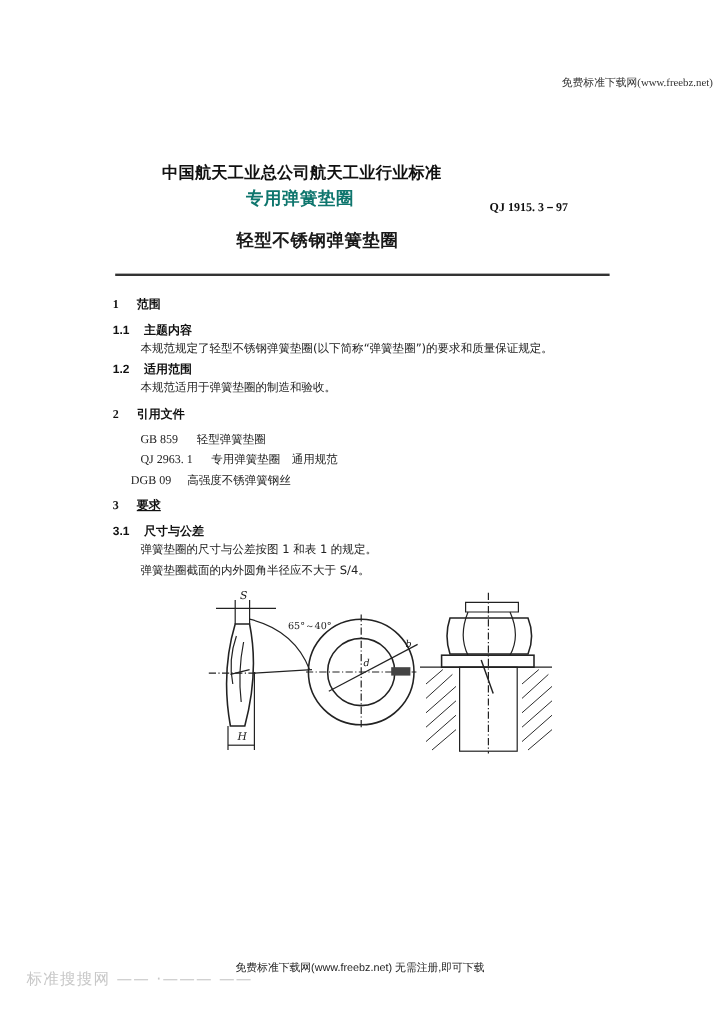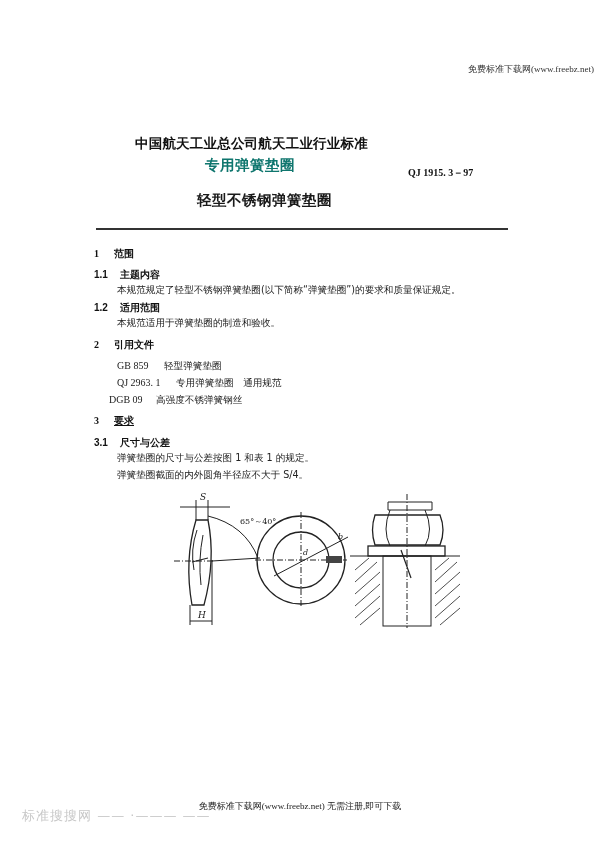--- a/index.html
+++ b/index.html
@@ -15,21 +15,21 @@
   .h1 { font-family:"DejaVu Sans","Liberation Sans",sans-serif; font-size:10px; font-weight:bold; color:#111; }
   .h1 .num { display:inline-block; width:20px; font-family:"Liberation Serif","DejaVu Serif",serif; }
   .h2 { font-family:"DejaVu Sans","Liberation Sans",sans-serif; font-size:10px; font-weight:bold; color:#111; }
   .h2 .num { display:inline-block; width:26px; font-family:Liberation Sans, sans-serif; }
   .p { font-family:"DejaVu Sans","Liberation Sans",sans-serif; font-size:9.6px; color:#222; }
   .ref { font-size:9.6px; color:#222; }
   .ref .code { display:inline-block; font-family:"Liberation Serif","DejaVu Serif",serif; font-size:10px; }
   .ref .nm { font-family:"DejaVu Sans","Liberation Sans",sans-serif; }
   .figure { left:170px; top:490px; width:300px; height:140px; }
   .wm-faded { left:22px; top:783px; font-family:"DejaVu Sans","Liberation Sans",sans-serif; font-size:13px; color:#c8c8c8; letter-spacing:1px; filter:blur(0.6px);margin-top:24px; }
-  .wm-bottom { left:0; width:600px; text-align:center; top:800px; font-family:Liberation Serif, serif; font-size:9px; color:#222; }
+  .wm-bottom { left:0; width:600px; text-align:center; top:800px; font-family:Liberation Sans, sans-serif; font-size:9px; color:#222; }
 </style>
 </head>
 <body>
 
 <div class="abs wm-top">免费标准下载网(www.freebz.net)</div>
 
 <div class="abs org">中国航天工业总公司航天工业行业标准</div>
 <div class="abs std-no">QJ 1915. 3－97</div>
 <div class="abs title1">专用弹簧垫圈</div>
 <div class="abs title2">轻型不锈钢弹簧垫圈</div>

